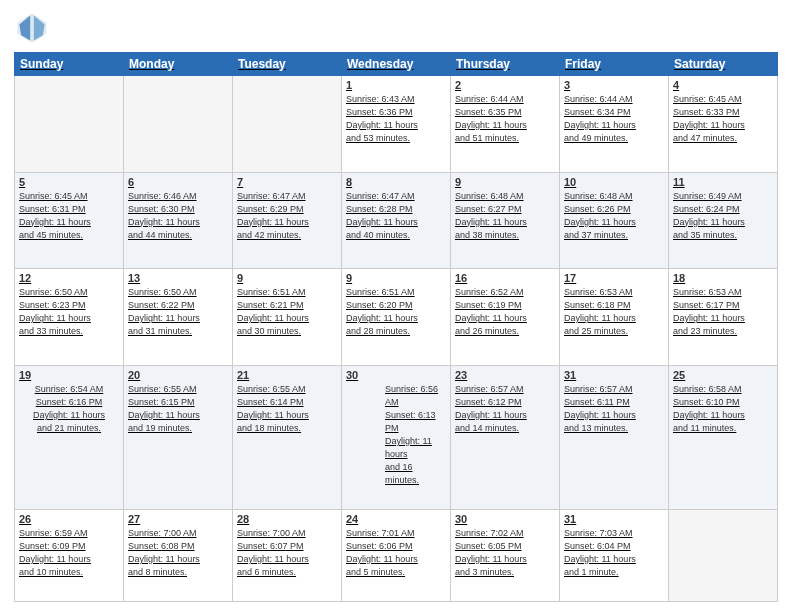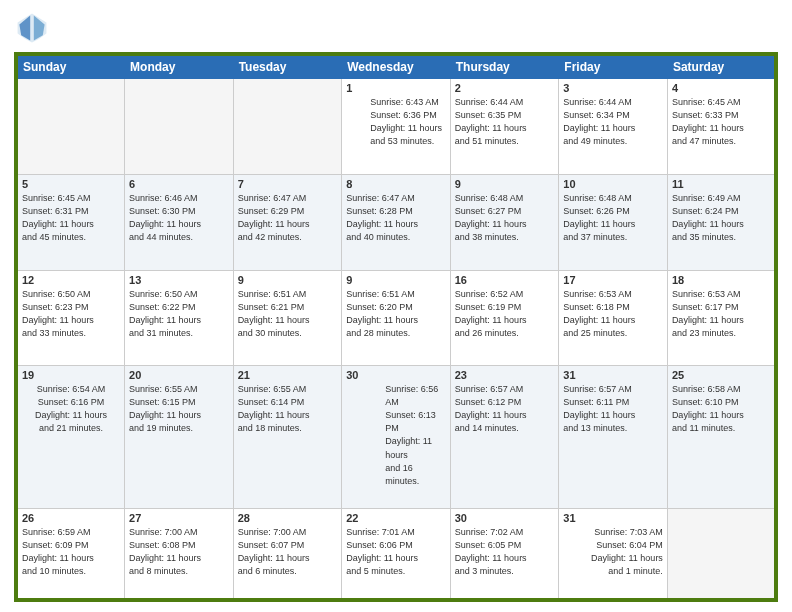--- a/index.html
+++ b/index.html
@@ -48,24 +48,25 @@
       font-size: 28px;
       font-weight: bold;
       color: #333;
     }
     .location {
       font-size: 13px;
       color: #555;
     }
     .calendar {
       flex: 1;
-      border: 4px solid #4d7c0f;
+      border: 1px solid #4d7c0f;
       border-collapse: collapse;
       width: 100%;
       table-layout: fixed;
+      text-decoration: underline;
     }
     .calendar th {
       background: #2a6db5;
       color: #fff;
       text-align: left;
       padding: 4px 5px;
       font-size: 12px;
       border: 1px solid #2a6db5;
     }
     .calendar td {
@@ -135,21 +136,21 @@
           <th>Saturday</th>
         </tr>
     </thead>
     <tbody id="calendar-body">
     <tr>
           <td class="empty"></td>
           <td class="empty"></td>
           <td class="empty"></td>
           <td>
             <span class="day-number">1</span>
-            <div class="day-info" style="white-space: pre-line; margin-left: 24px;">Sunrise: 6:43 AM
+            <div class="day-info" style="white-space: pre-line;">Sunrise: 6:43 AM
 Sunset: 6:36 PM
 Daylight: 11 hours
 and 53 minutes.</div>
           </td>
           <td>
             <span class="day-number">2</span>
             <div class="day-info" style="white-space: pre-line;">Sunrise: 6:44 AM
 Sunset: 6:35 PM
 Daylight: 11 hours
 and 51 minutes.</div>
@@ -338,36 +339,36 @@
 and 8 minutes.</div>
           </td>
           <td class="last-row">
             <span class="day-number">28</span>
             <div class="day-info" style="white-space: pre-line;">Sunrise: 7:00 AM
 Sunset: 6:07 PM
 Daylight: 11 hours
 and 6 minutes.</div>
           </td>
           <td class="last-row">
-            <span class="day-number">22</span>
+            <span class="day-number">24</span>
             <div class="day-info" style="white-space: pre-line;">Sunrise: 7:01 AM
 Sunset: 6:06 PM
 Daylight: 11 hours
 and 5 minutes.</div>
           </td>
           <td class="last-row">
             <span class="day-number">30</span>
             <div class="day-info" style="white-space: pre-line;">Sunrise: 7:02 AM
 Sunset: 6:05 PM
 Daylight: 11 hours
 and 3 minutes.</div>
           </td>
           <td class="last-row">
             <span class="day-number">31</span>
-            <div class="day-info" style="white-space: pre-line; text-align: right;">Sunrise: 7:03 AM
+            <div class="day-info" style="white-space: pre-line;">Sunrise: 7:03 AM
 Sunset: 6:04 PM
 Daylight: 11 hours
 and 1 minute.</div>
           </td>
           <td class="last-row empty"></td>
         </tr>
       </tbody>
   </table>
 </div>
 

